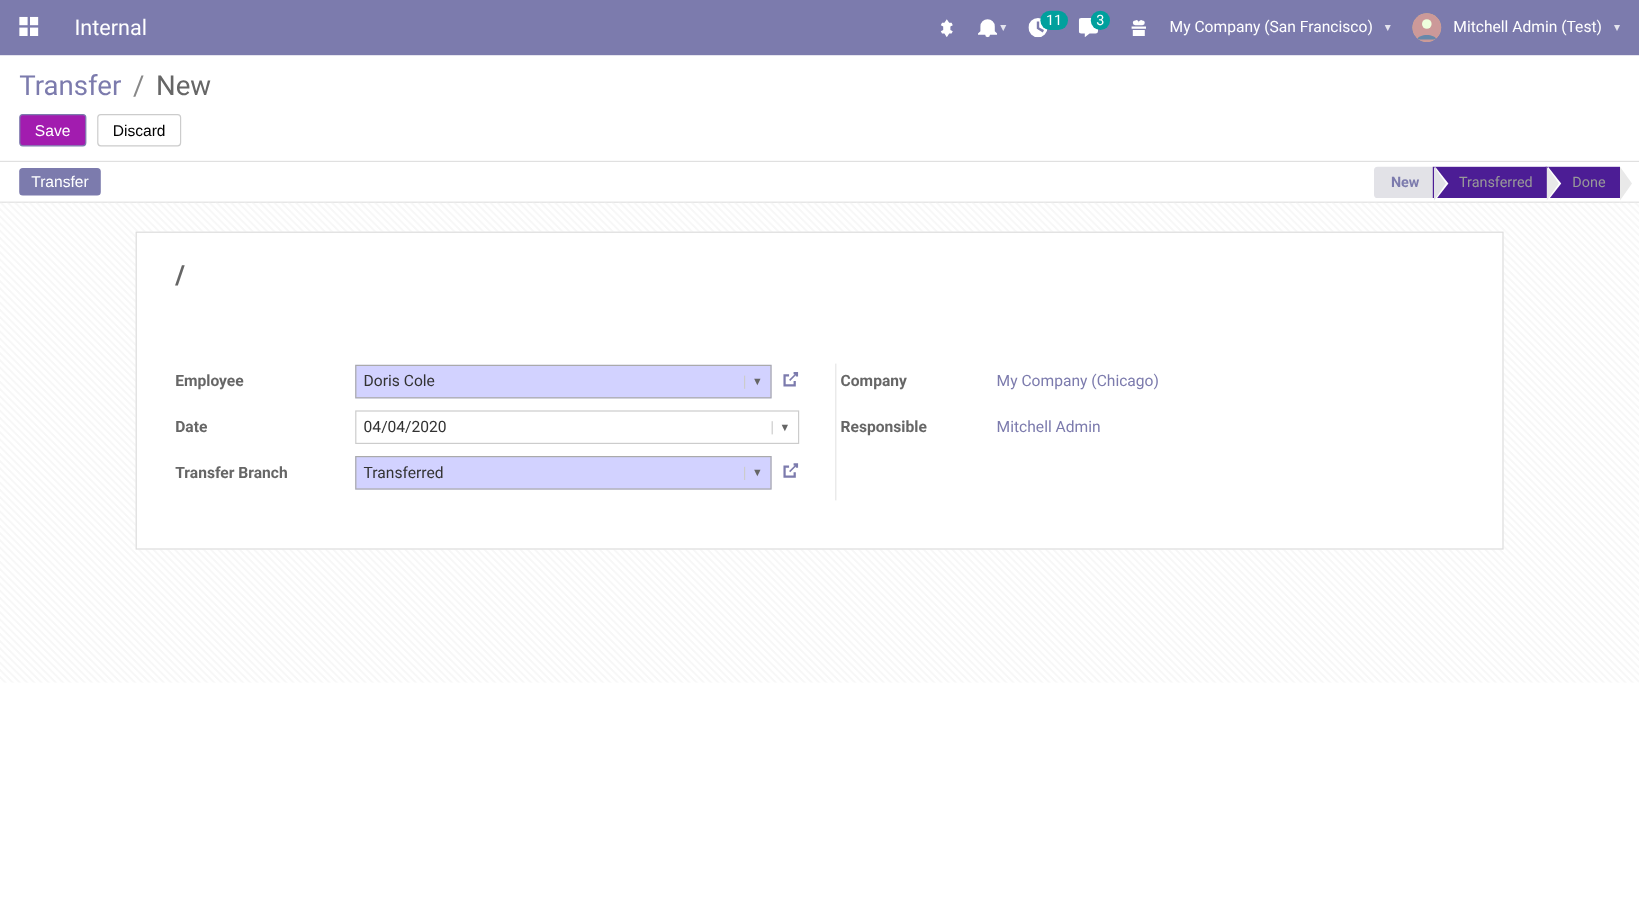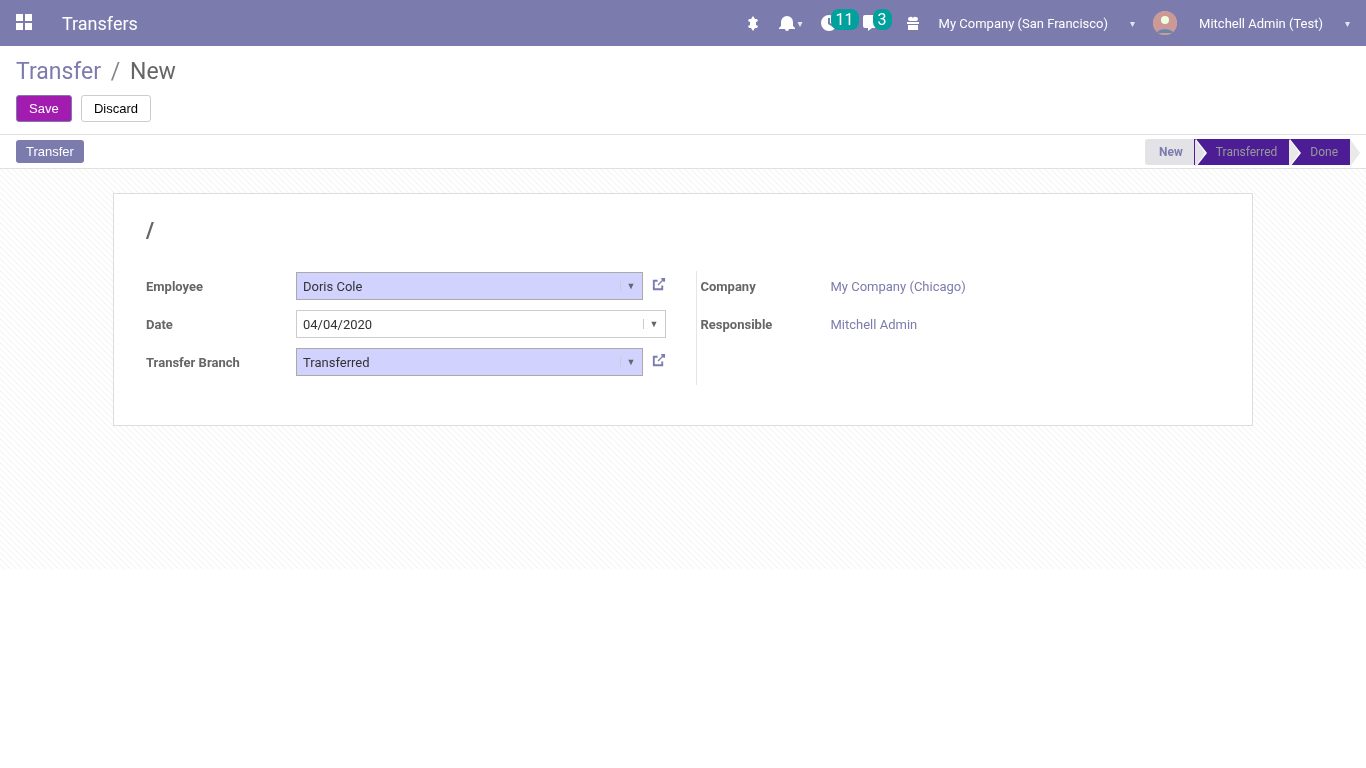--- a/index.html
+++ b/index.html
@@ -4,22 +4,22 @@
 <style>
   * { box-sizing: border-box; margin: 0; padding: 0; }
   body { font-family: -apple-system, BlinkMacSystemFont, "Segoe UI", Roboto, "Helvetica Neue", Arial, sans-serif; font-size: 13px; color: #4c4c4c; background: #fff; }
   
   .header { background: #7C7BAD; height: 46px; display: flex; align-items: center; padding: 0 16px; color: #fff; }
   .header .apps-icon { width: 18px; height: 18px; margin-right: 28px; cursor: pointer; }
   .header .app-title { font-size: 18px; font-weight: 400; flex: 0 0 auto; }
   .header .spacer { flex: 1; }
   .header .tray { display: flex; align-items: center; gap: 18px; }
   .header .tray-item { display: flex; align-items: center; gap: 3px; cursor: pointer; position: relative; }
-  .header .badge-green { background: #00a09d; color: #fff; font-size: 16px; border-radius: 8px; padding: 1px 5px; line-height: 1.2; position: absolute; top: -6px; left: 10px;}
-  .header .company-switch { display: flex; align-items: center; gap: 22px; font-size: 13px; cursor: pointer; }
+  .header .badge-green { background: #00a09d; color: #fff; font-size: 12px; border-radius: 8px; padding: 1px 5px; line-height: 1.2; position: absolute; top: -6px; left: 10px;}
+  .header .company-switch { display: flex; align-items: center; gap: 10px; font-size: 13px; cursor: pointer; }
   .header .avatar { width: 24px; height: 24px; border-radius: 50%; background: #d8b08c; display: flex; align-items: center; justify-content: center; overflow: hidden; font-size: 14px;}
   .header .caret { font-size: 10px; opacity: 0.8; }
   .header svg { fill: #fff; }
 
   .control-bar { padding: 12px 16px 12px 16px; border-bottom: 1px solid #e0e0e0; }
   .breadcrumb { font-size: 23px; color: #666; margin-bottom: 10px; }
   .breadcrumb a { color: #7C7BAD; text-decoration: none; }
   .breadcrumb .sep { color: #888; margin: 0 4px; }
   .btn { display: inline-block; padding: 5px 12px; font-size: 13px; border-radius: 3px; border: 1px solid #ccc; background: #fff; cursor: pointer; }
   .btn-primary { background: #a21caf; border-color: #7C7BAD; color: #fff; }
@@ -34,21 +34,21 @@
   .status-step.active { color: #7C7BAD; font-weight: bold; background: #e2e2e7;}
   .status-step::after { content: ''; position: absolute; right: -10px; top: 0; width: 0; height: 0; border-top: 14px solid transparent; border-bottom: 14px solid transparent; border-left: 10px solid #e9e9e9; z-index: 2;}
   .status-step.active::after { border-left-color: #e2e2e7; }
   .status-step::before { content: ''; position: absolute; right: -12px; top: 0; width: 0; height: 0; border-top: 14px solid transparent; border-bottom: 14px solid transparent; border-left: 11px solid #fff; z-index: 1;}
   .status-step:first-child { padding-left: 14px; }
 
   .form-area { background-image: linear-gradient(45deg, #f7f7f7 15%, transparent 15%, transparent 50%, #f7f7f7 50%, #f7f7f7 65%, transparent 65%, transparent 100%); background-size: 6px 6px; padding: 24px 0 40px 0; min-height: 400px; }
   .form-sheet { background: #fff; max-width: 1140px; margin: 0 auto; border: 1px solid #ddd; padding: 24px 32px 40px 32px; }
   .form-title { font-size: 22px; color: #666; margin-bottom: 28px; font-weight: bold;}
   .form-cols { display: flex; gap: 60px; }
-  .form-col { flex: 1; }
+  .form-col { flex: 1; margin-top: 32px; }
   .form-row { display: flex; align-items: center; margin-bottom: 8px; min-height: 30px;}
   .form-row .label { width: 150px; font-weight: bold; color: #666; font-size: 13px;}
   .form-row .field-wrap { flex: 1; display: flex; align-items: center; gap: 8px;}
   .field-input { flex: 1; height: 28px; border: 1px solid #ccc; padding: 0 6px; font-size: 13px; background: #fff; position: relative; display: flex; align-items: center; justify-content: space-between;}
   .field-input.required { background: #D2D2FF; border-color: #aaa; }
   .field-input .input-text { color: #333; }
   .dropdown-caret { border-left: 1px solid #ccc; padding-left: 6px; color: #666; font-size: 9px;}
   .ext-link-icon { color: #7C7BAD; cursor: pointer; }
   .link-text { color: #7C7BAD; cursor: pointer; }
 
@@ -64,21 +64,21 @@
 
 <div class="header">
   <div class="apps-icon">
     <svg viewBox="0 0 16 16" class="icon-sm">
         <rect x="0" y="0" width="7" height="7"></rect>
         <rect x="9" y="0" width="7" height="7"></rect>
         <rect x="0" y="9" width="7" height="7"></rect>
         <rect x="9" y="9" width="7" height="7"></rect>
       </svg>
   </div>
-  <div class="app-title">Transfers</div>
+  <div class="app-title">Internal</div>
   <div class="spacer"></div>
   <div class="tray">
     <div class="tray-item">
       <svg viewBox="0 0 16 16" class="icon-sm">
           <path d="M8 1l2 3h2l1 2-2 1v3l2 1-1 2h-2l-2 3-2-3H4l-1-2 2-1V7L3 6l1-2h2z"></path>
         </svg>
     </div>
     <div class="tray-item">
       <svg viewBox="0 0 16 16" class="icon-sm">
           <path d="M8 16a2 2 0 0 0 2-2H6a2 2 0 0 0 2 2zm6-5V7a6 6 0 1 0-12 0v4l-2 2v1h16v-1z"></path>

